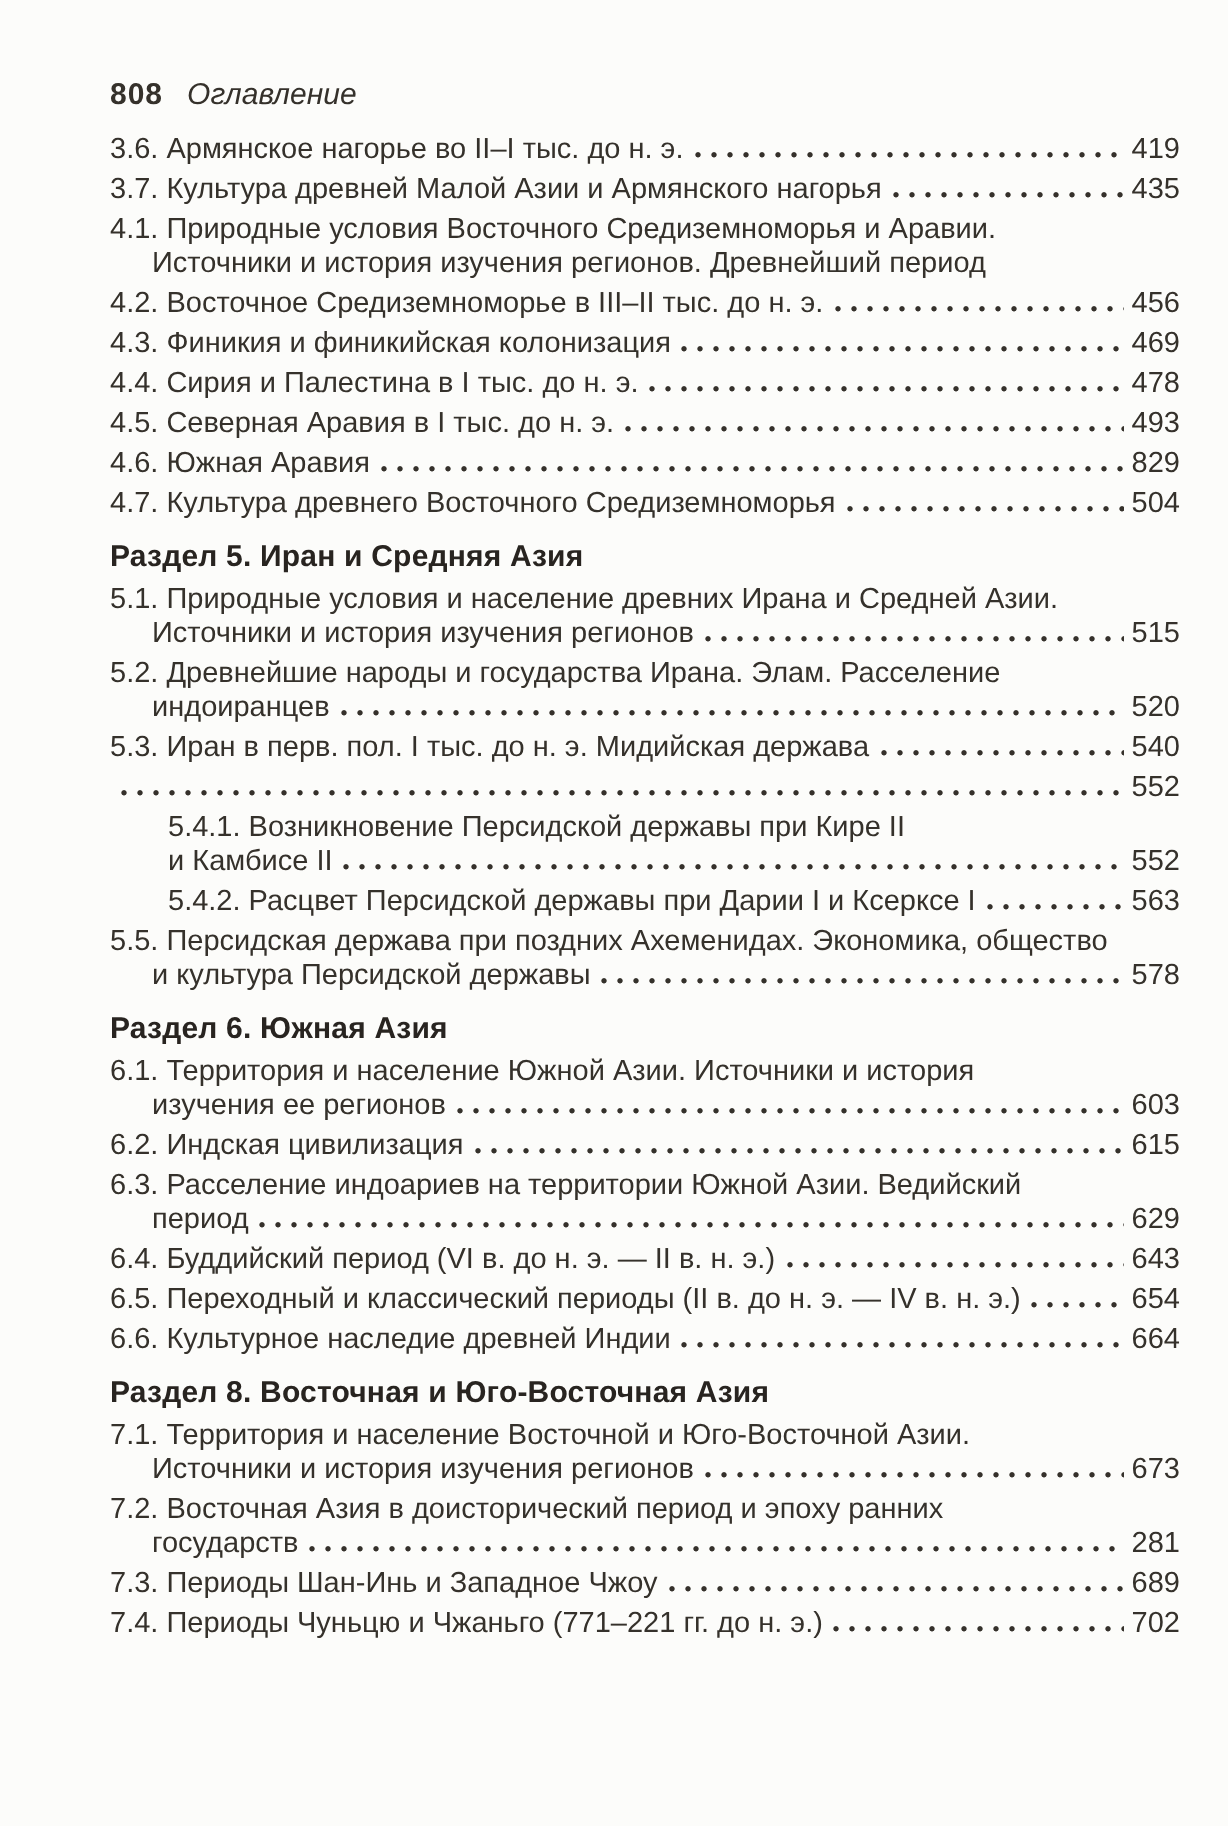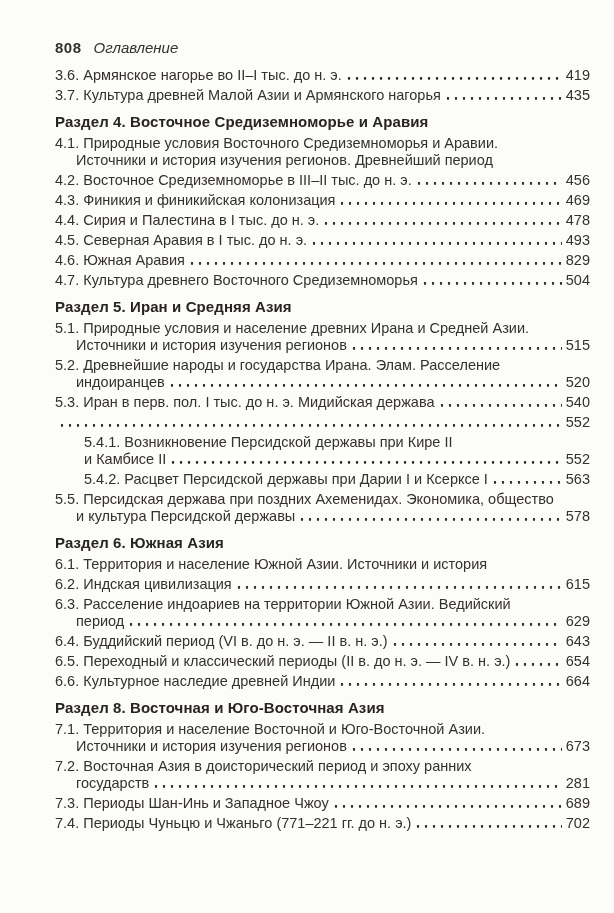--- a/index.html
+++ b/index.html
@@ -97,21 +97,20 @@
           <span class="pagenum">419</span>
         </div>
       </div>
       <div class="toc-entry">
         <div class="line first lastline">
           <span class="ltext">3.7.&nbsp;Культура древней Малой Азии и Армянского нагорья</span>
           <span class="leader"></span>
           <span class="pagenum">435</span>
         </div>
       </div>
-      <div class="section-heading">Раздел 4. Восточное Средиземноморье и Аравия</div>
       <div class="toc-entry">
         <div class="line first">4.1.&nbsp;Природные условия Восточного Средиземноморья и Аравии.</div>
         <div class="line">Источники и история изучения регионов. Древнейший период</div>
       </div>
       <div class="toc-entry">
         <div class="line first lastline">
           <span class="ltext">4.2.&nbsp;Восточное Средиземноморье в III–II тыс. до н. э.</span>
           <span class="leader"></span>
           <span class="pagenum">456</span>
         </div>
@@ -200,20 +199,25 @@
         <div class="line first">5.5.&nbsp;Персидская держава при поздних Ахеменидах. Экономика, общество</div>
         <div class="line lastline">
           <span class="ltext">и культура Персидской державы</span>
           <span class="leader"></span>
           <span class="pagenum">578</span>
         </div>
       </div>
       <div class="section-heading">Раздел 6. Южная Азия</div>
       <div class="toc-entry">
         <div class="line first">6.1.&nbsp;Территория и население Южной Азии. Источники и история</div>
+        <div class="line lastline">
+          <span class="ltext">изучения ее регионов</span>
+          <span class="leader"></span>
+          <span class="pagenum">603</span>
+        </div>
       </div>
       <div class="toc-entry">
         <div class="line first lastline">
           <span class="ltext">6.2.&nbsp;Индская цивилизация</span>
           <span class="leader"></span>
           <span class="pagenum">615</span>
         </div>
       </div>
       <div class="toc-entry">
         <div class="line first">6.3.&nbsp;Расселение индоариев на территории Южной Азии. Ведийский</div>

